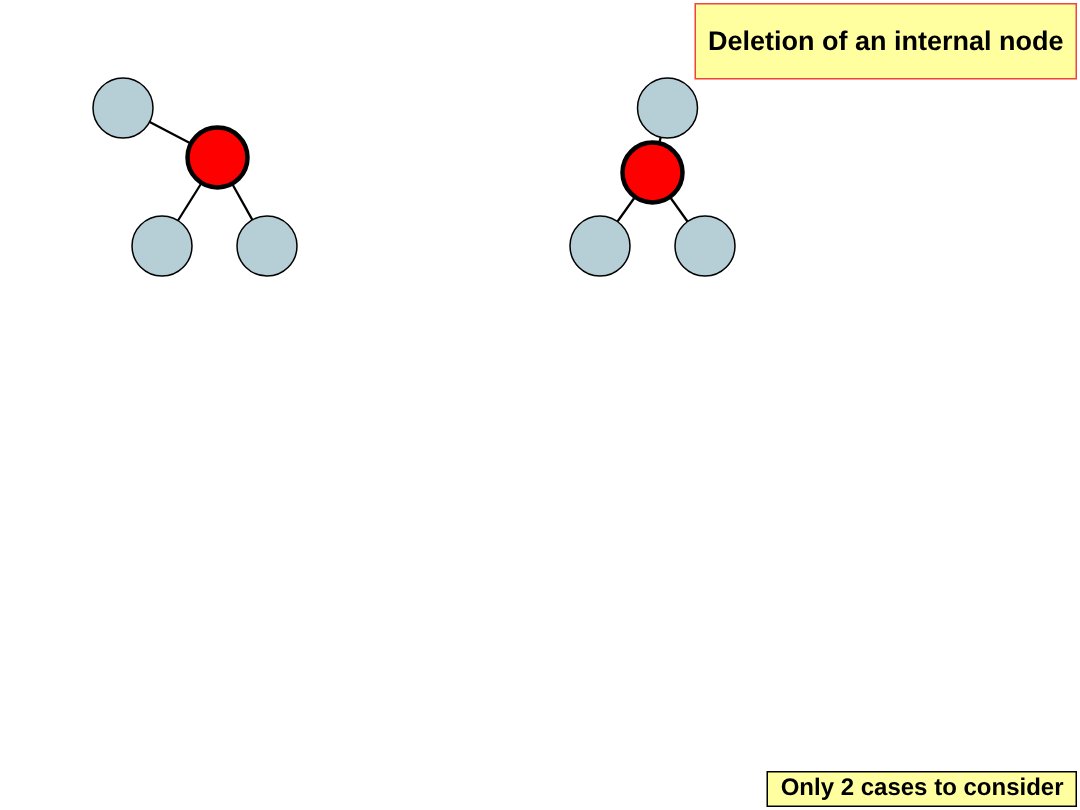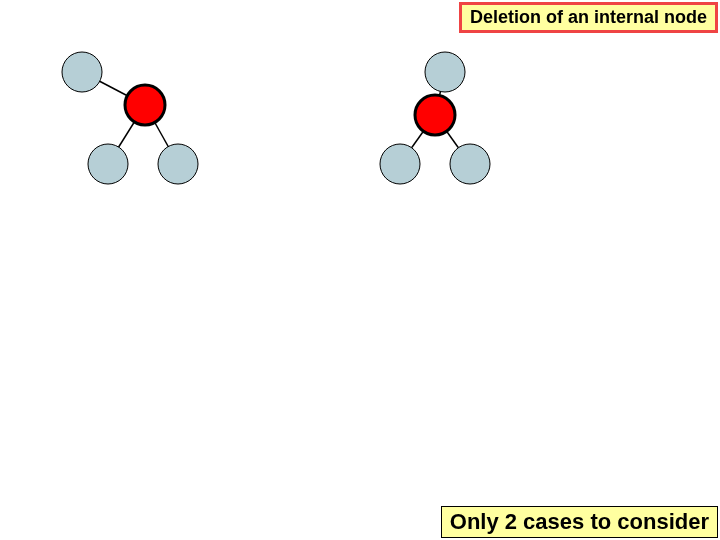--- a/index.html
+++ b/index.html
@@ -10,33 +10,33 @@
     background: #ffffff;
     font-family: "Comic Sans MS", "Comic Sans", cursive, sans-serif;
     overflow: hidden;
     position: relative;
   }
   .title-box {
     position: absolute;
     top: 2px;
     right: 2px;
     background: #ffffa0;
-    border: 3px solid #ef4444;
-    padding: 2px 8px;
+    border: 1px solid #ef4444;
+    padding: 14px 8px;
     font-size: 18px;
     font-weight: bold;
   }
   .footer-box {
     position: absolute;
     bottom: 2px;
     right: 2px;
     background: #ffffa0;
     border: 1px solid #000;
     padding: 2px 8px;
-    font-size: 22px;
+    font-size: 16px;
     font-weight: bold;
   }
   svg {
     position: absolute;
     top: 0;
     left: 0;
   }
 </style>
 </head>
 <body>

